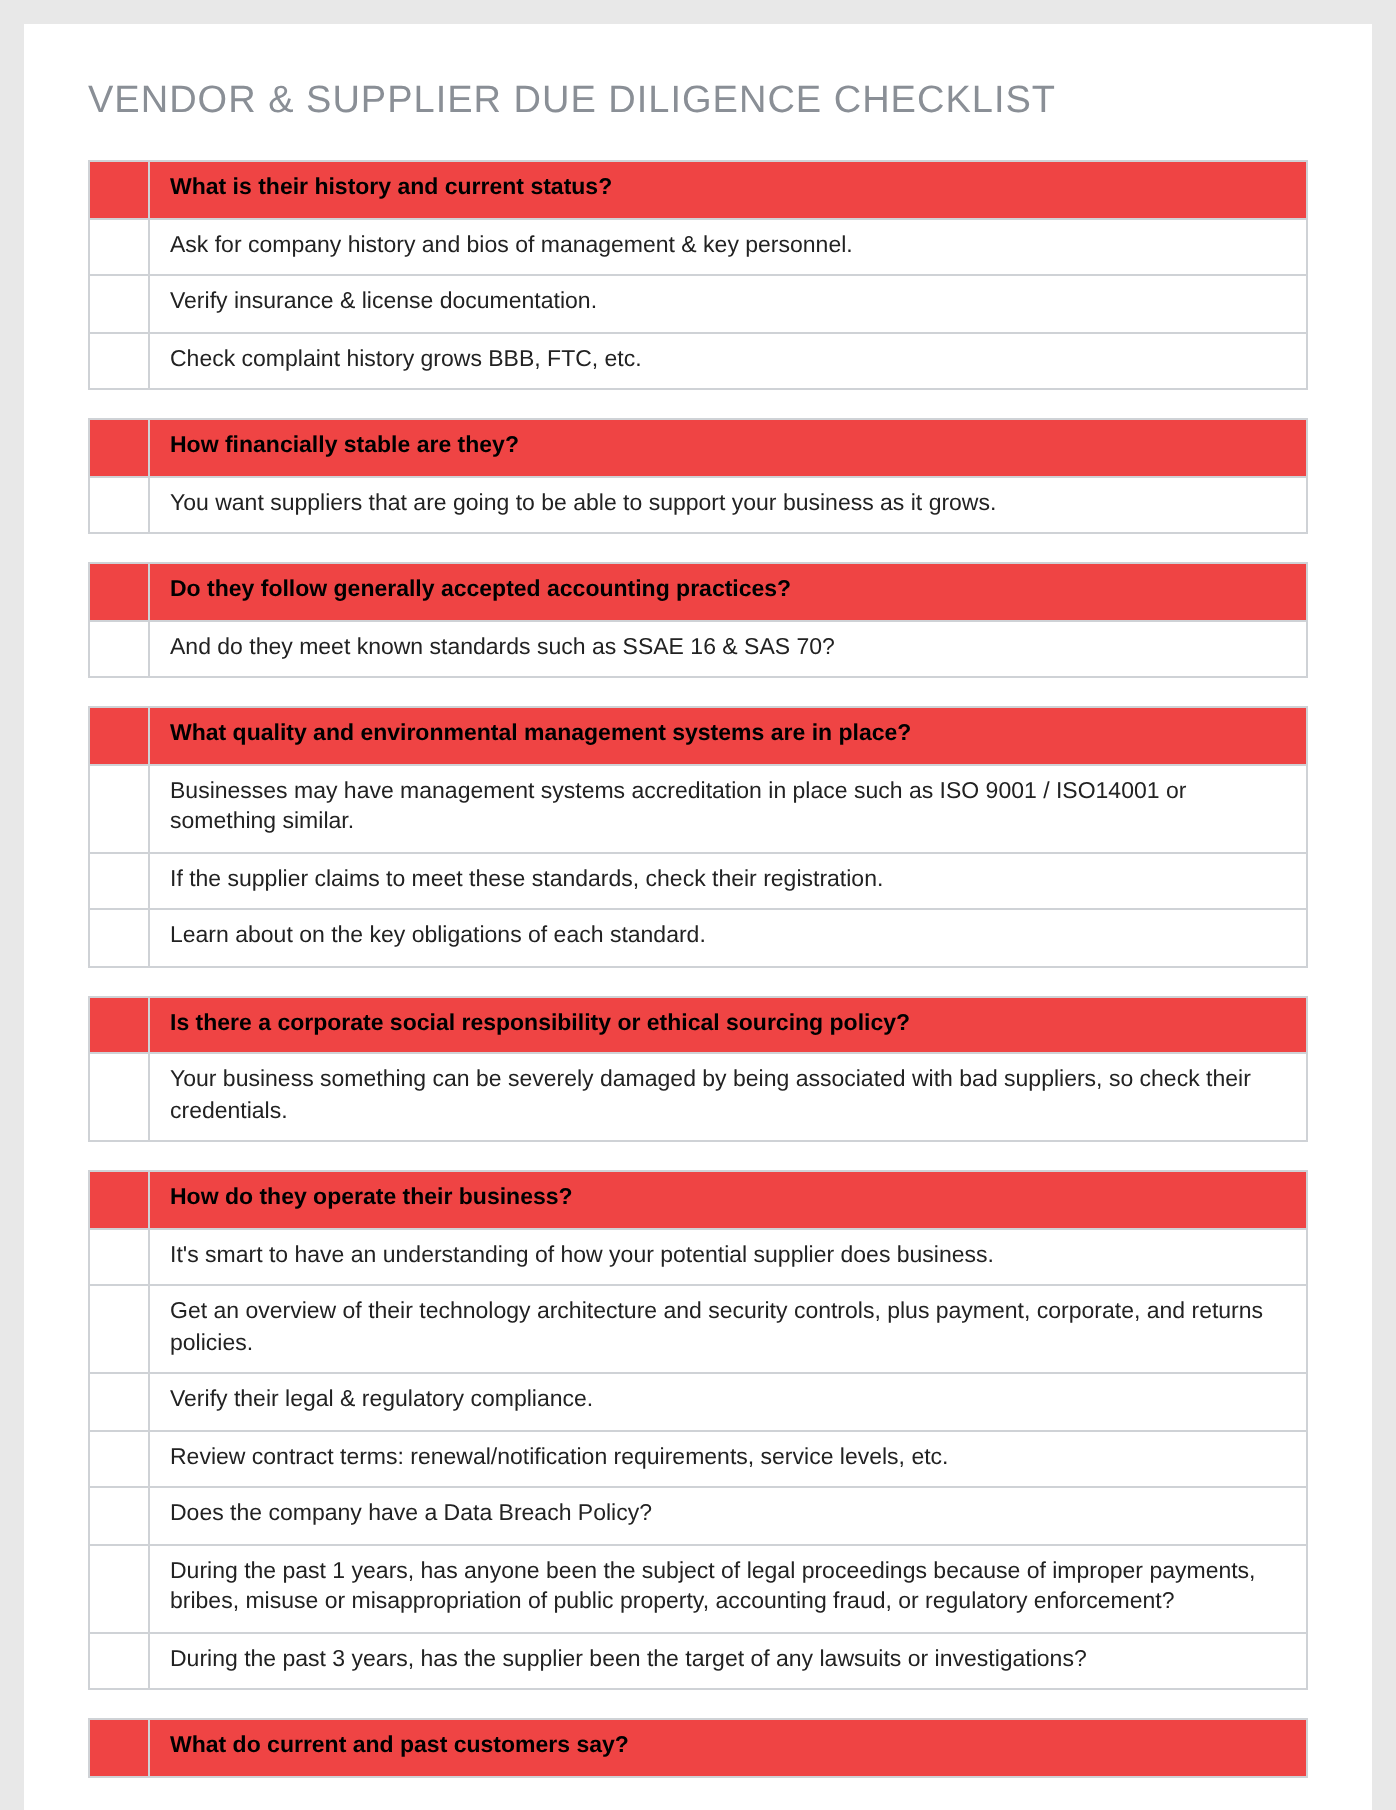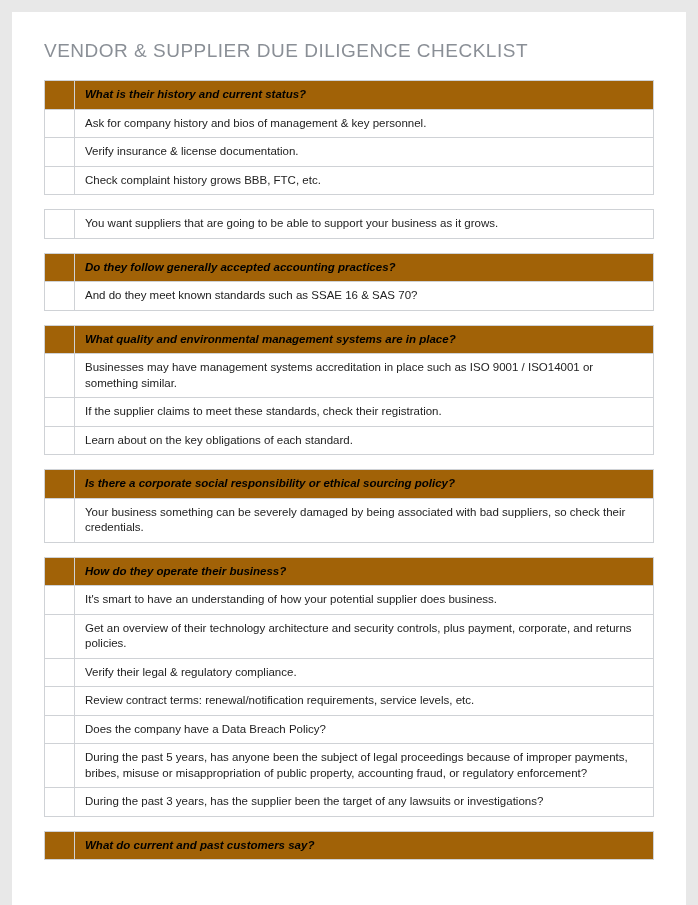--- a/index.html
+++ b/index.html
@@ -41,22 +41,21 @@
   }
   .text-cell {
     flex: 1;
     padding: 6px 10px;
     font-size: 11.5px;
     line-height: 1.35;
     color: #222;
   }
   .header-row .checkbox-cell,
   .header-row .text-cell {
-    background: #a16207;
-    font-style: italic;
+    background: #ef4444;
   }
   .header-row .text-cell {
     font-weight: bold;
     color: #000;
   }
 </style>
 </head>
 <body>
 
 <div class="page">
@@ -74,20 +73,24 @@
         <div class="row">
           <div class="checkbox-cell"></div>
           <div class="text-cell">Verify insurance &amp; license documentation.</div>
         </div>
         <div class="row">
           <div class="checkbox-cell"></div>
           <div class="text-cell">Check complaint history grows BBB, FTC, etc.</div>
         </div>
       </div>
       <div class="section">
+        <div class="row header-row">
+          <div class="checkbox-cell"></div>
+          <div class="text-cell">How financially stable are they?</div>
+        </div>
         <div class="row">
           <div class="checkbox-cell"></div>
           <div class="text-cell">You want suppliers that are going to be able to support your business as it grows.</div>
         </div>
       </div>
       <div class="section">
         <div class="row header-row">
           <div class="checkbox-cell"></div>
           <div class="text-cell">Do they follow generally accepted accounting practices?</div>
         </div>
@@ -144,21 +147,21 @@
         <div class="row">
           <div class="checkbox-cell"></div>
           <div class="text-cell">Review contract terms: renewal/notification requirements, service levels, etc.</div>
         </div>
         <div class="row">
           <div class="checkbox-cell"></div>
           <div class="text-cell">Does the company have a Data Breach Policy?</div>
         </div>
         <div class="row">
           <div class="checkbox-cell"></div>
-          <div class="text-cell">During the past 5 years, has anyone been the subject of legal proceedings because of improper payments, bribes, misuse or misappropriation of public property, accounting fraud, or regulatory enforcement?</div>
+          <div class="text-cell">During the past 1 years, has anyone been the subject of legal proceedings because of improper payments, bribes, misuse or misappropriation of public property, accounting fraud, or regulatory enforcement?</div>
         </div>
         <div class="row">
           <div class="checkbox-cell"></div>
           <div class="text-cell">During the past 3 years, has the supplier been the target of any lawsuits or investigations?</div>
         </div>
       </div>
       <div class="section">
         <div class="row header-row">
           <div class="checkbox-cell"></div>
           <div class="text-cell">What do current and past customers say?</div>

